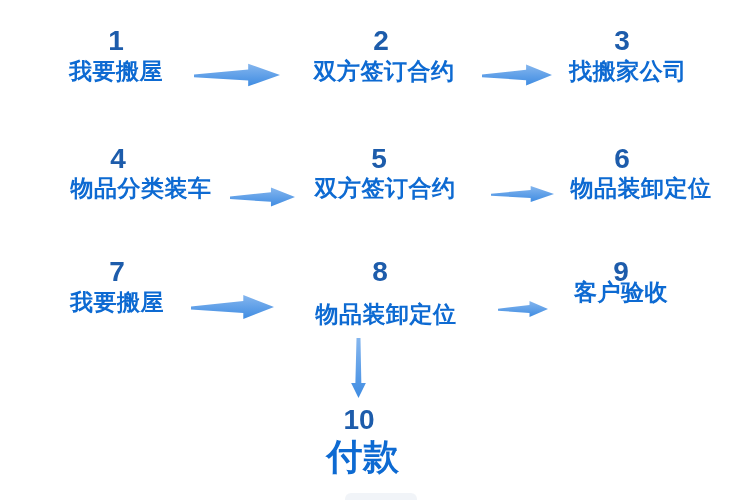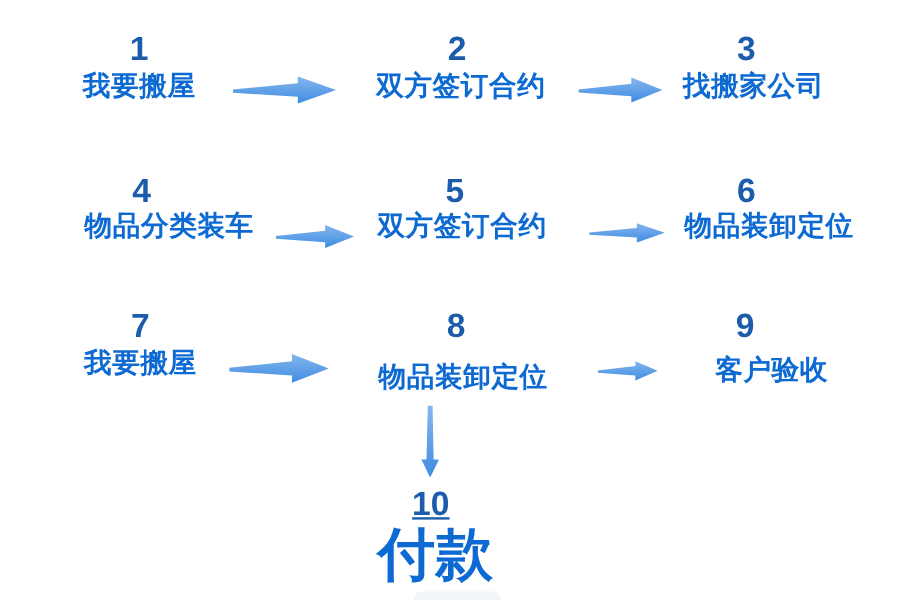--- a/index.html
+++ b/index.html
@@ -27,47 +27,47 @@
   .lbl {
     position: absolute;
     transform: translateX(-50%);
     color: var(--step-label, #0d6ad2);
     font-size: 23px;
     line-height: 1.1;
     white-space: nowrap;
     letter-spacing: 0.5px;
   }
   .lbl-big {
-    font-size: 48px;
+    font-size: 36px;
   }
   .arrow {
     position: absolute;
     display: block;
   }
   
   #n1 { left: 116px; top: 27px; }
   #n2 { left: 381px; top: 27px; }
   #n3 { left: 622px; top: 27px; }
   #n4 { left: 118px; top: 145px; }
   #n5 { left: 379px; top: 145px; }
   #n6 { left: 622px; top: 145px; }
   #n7 { left: 117px; top: 258px; }
   #n8 { left: 380px; top: 258px; }
   #n9 { left: 621px; top: 258px; }
-  #n10 { left: 359px; top: 406px; text-decoration: underline; }
+  #n10 { left: 359px; top: 406px; }
   
   #l1 { left: 116px; top: 59px; }
   #l2 { left: 384px; top: 59px; }
   #l3 { left: 628px; top: 59px; }
   #l4 { left: 141px; top: 176px; }
   #l5 { left: 385px; top: 176px; }
   #l6 { left: 641px; top: 176px; }
   #l7 { left: 117px; top: 290px; }
   #l8 { left: 386px; top: 302px; }
-  #l9 { left: 621px; top: 296px; margin-left: 22px; }
+  #l9 { left: 621px; top: 280px; }
   #l10 { left: 363px; top: 437px; }
   
   #a1 { left: 194px; top: 61px; width: 86px; height: 28px; }
   #a2 { left: 482px; top: 62px; width: 70px; height: 26px; }
   #a3 { left: 230px; top: 185px; width: 65px; height: 24px; }
   #a4 { left: 491px; top: 184px; width: 63px; height: 20px; }
   #a5 { left: 191px; top: 292px; width: 83px; height: 30px; }
   #a6 { left: 498px; top: 299px; width: 50px; height: 20px; }
   #a7 { left: 350px; top: 338px; width: 17px; height: 60px; }
   

